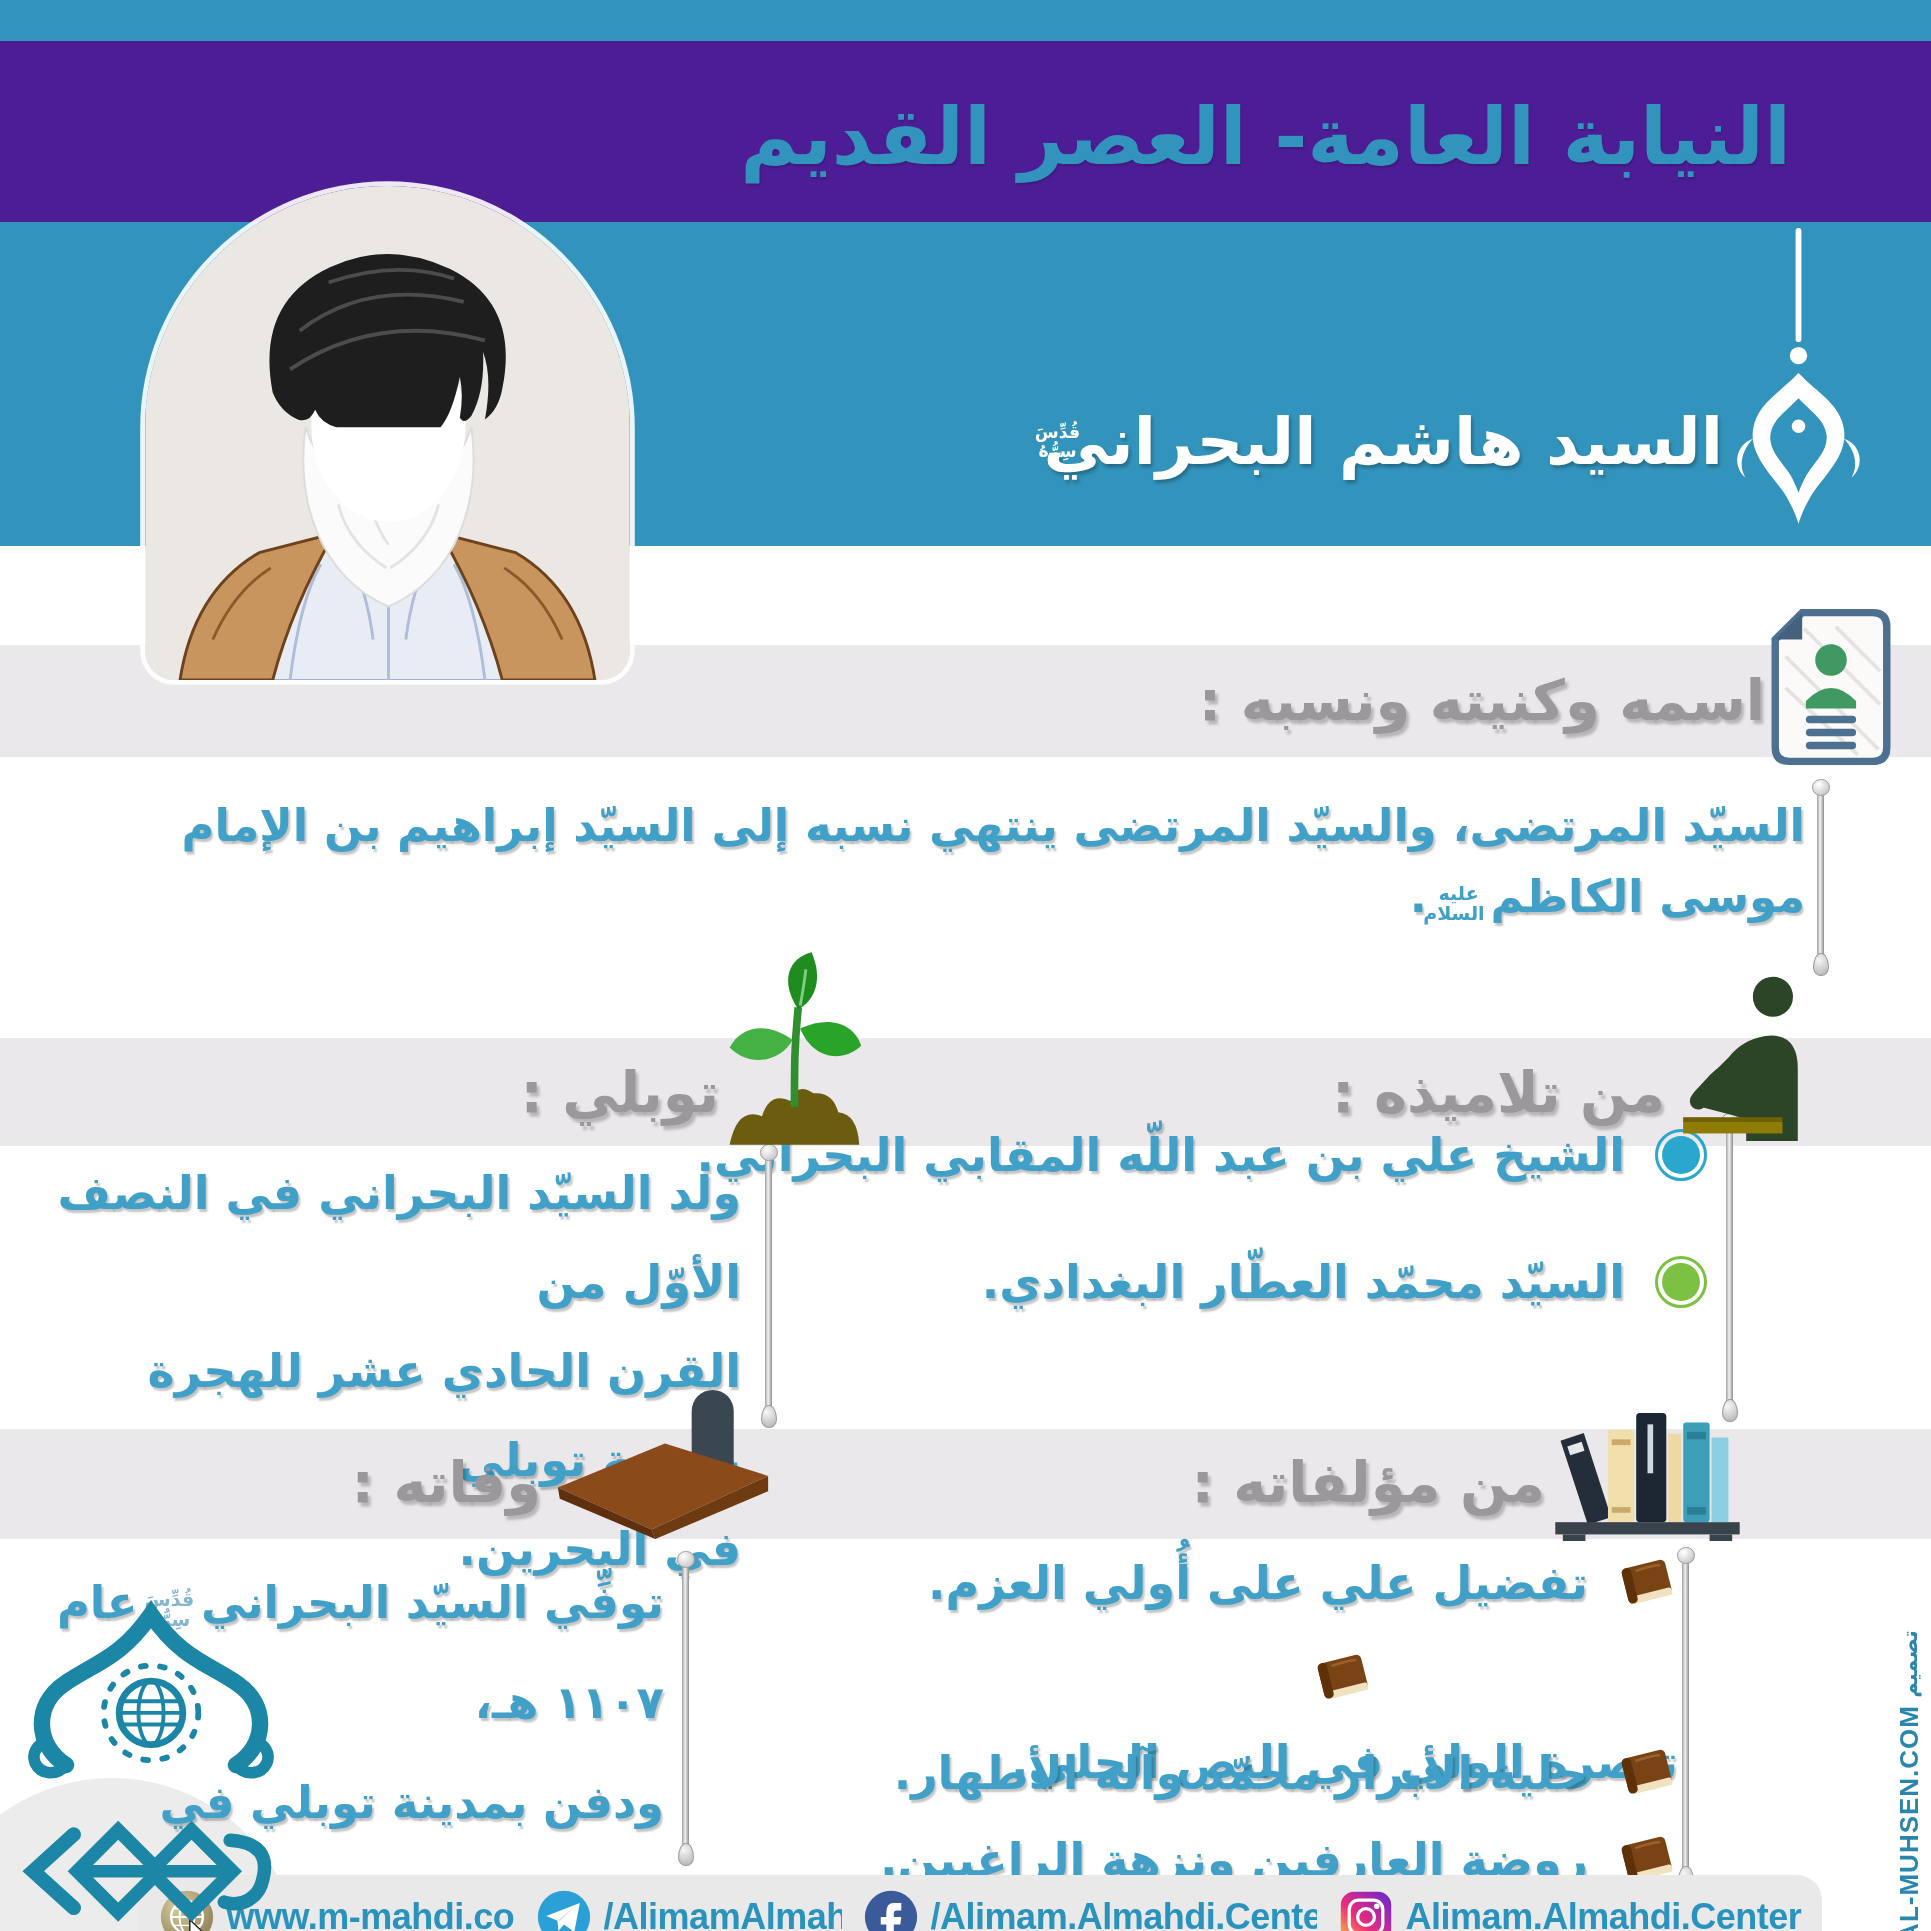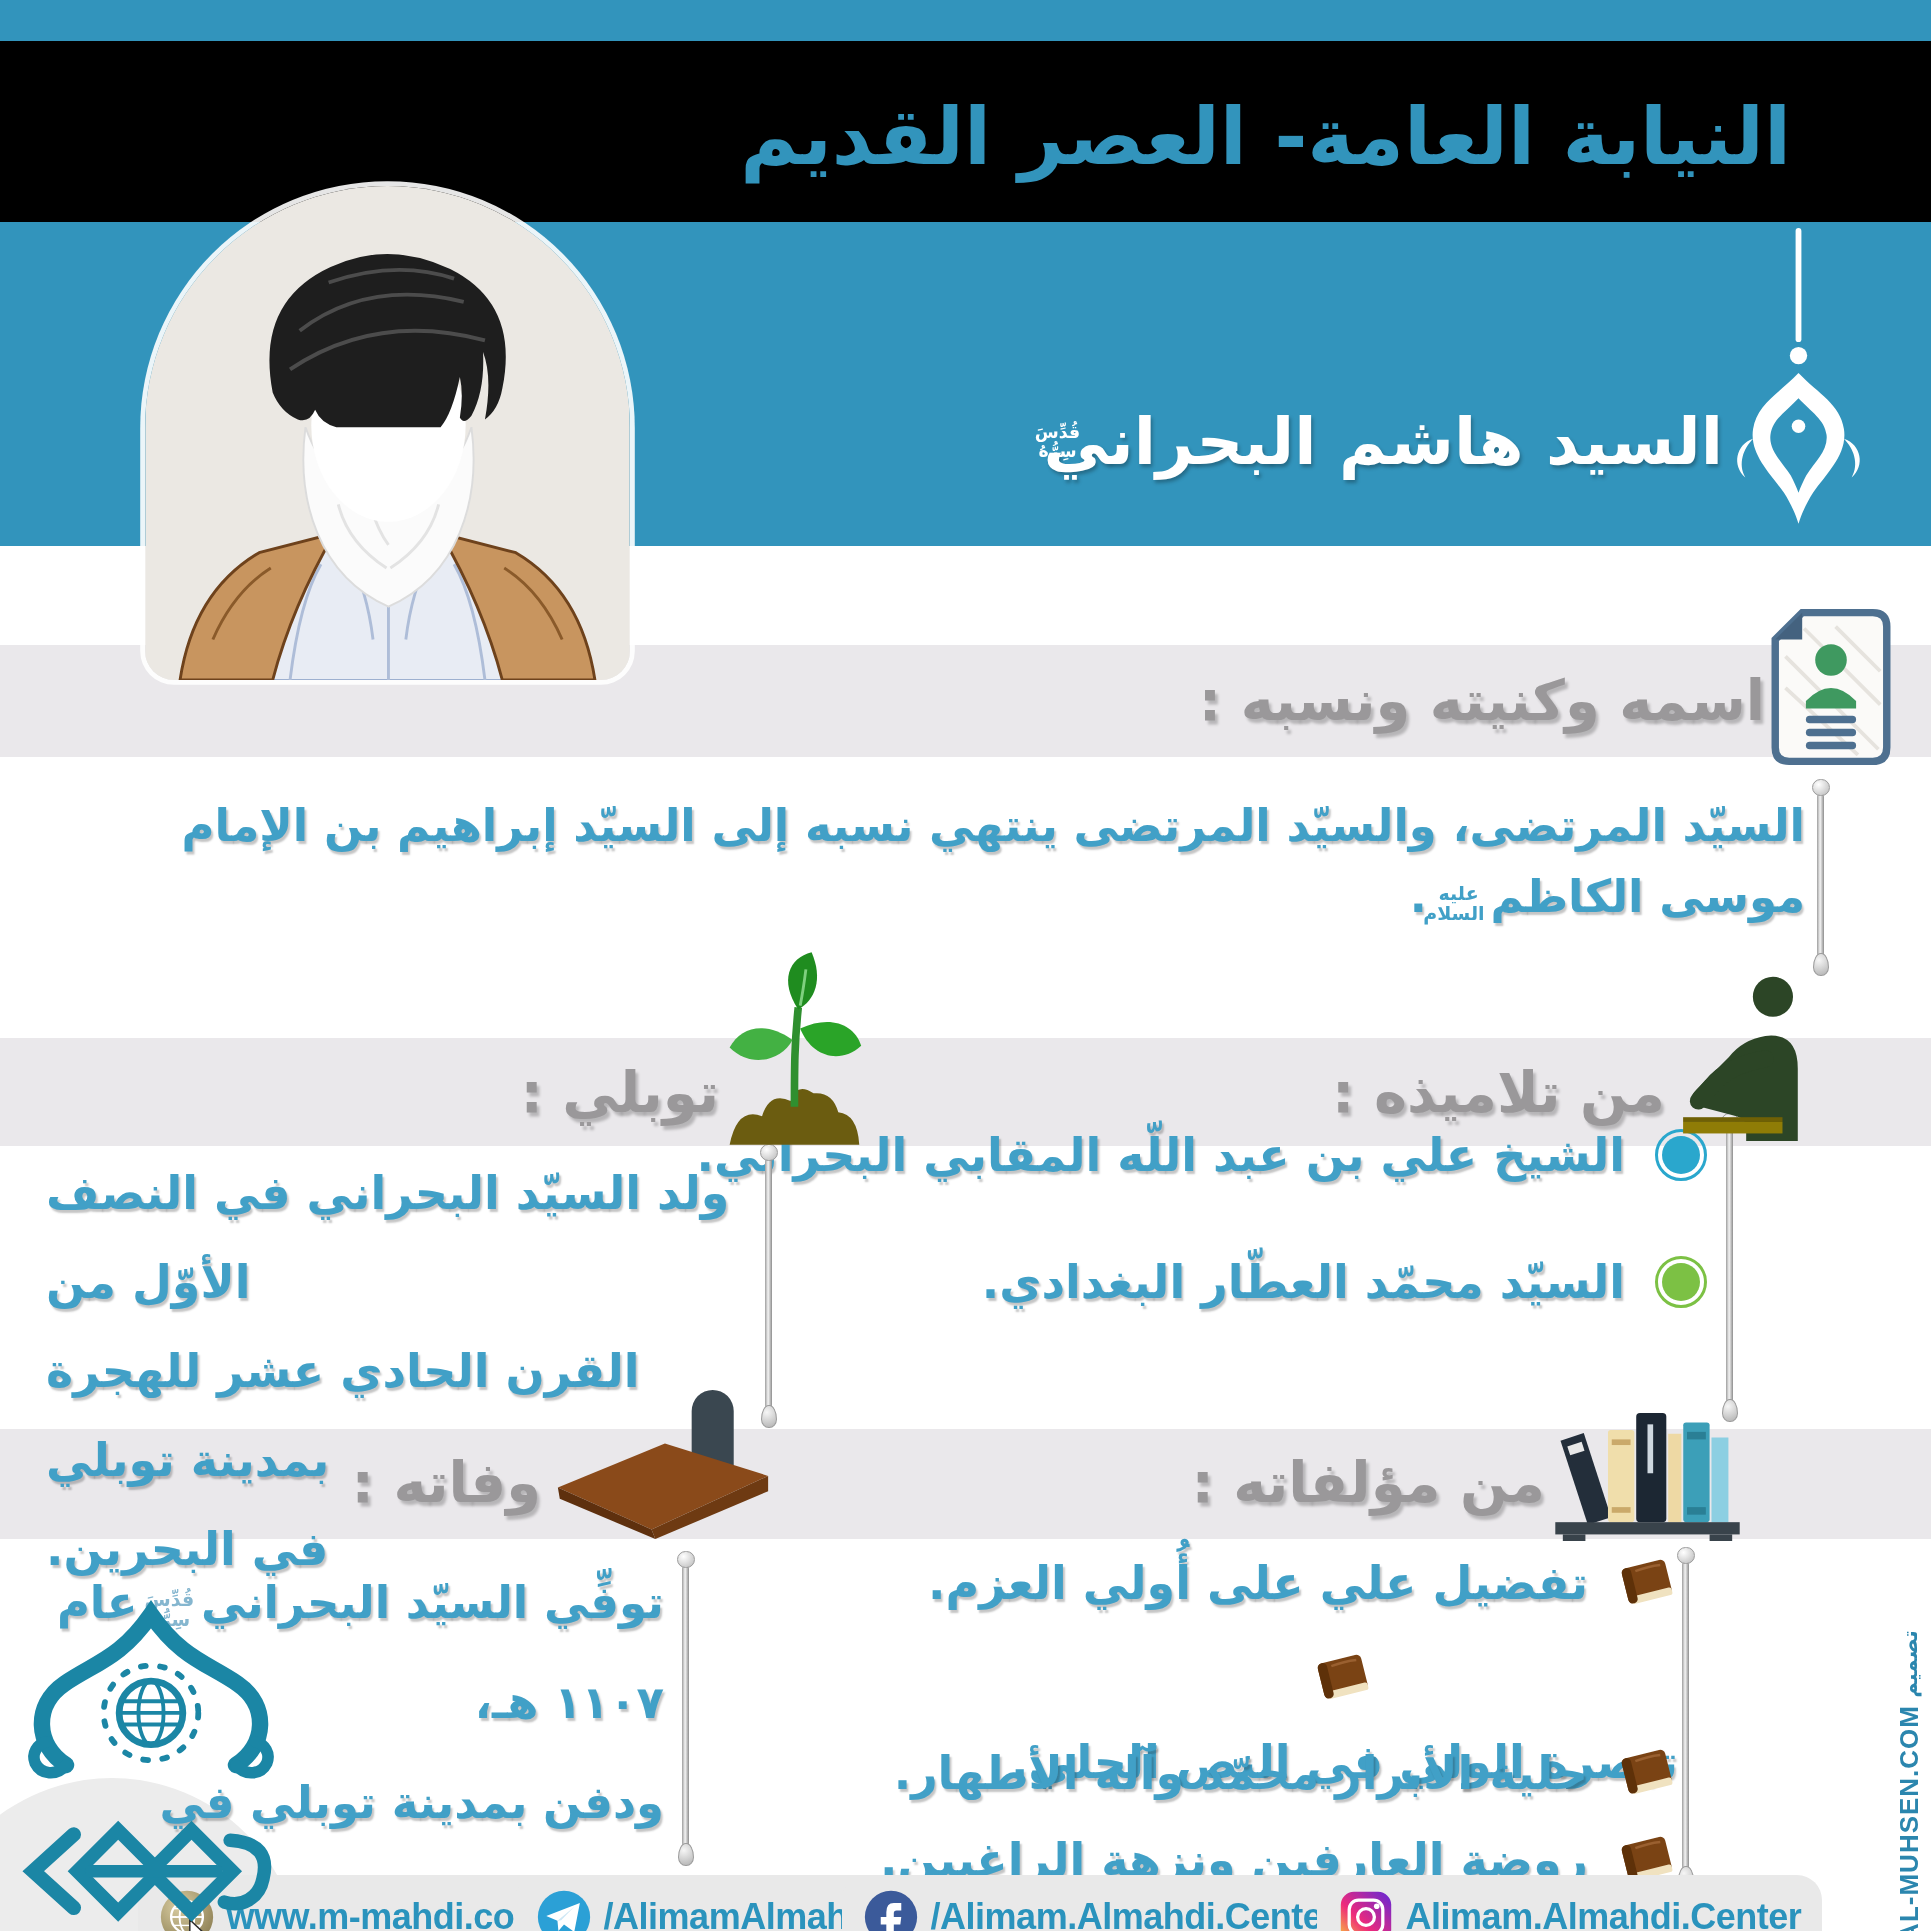--- a/index.html
+++ b/index.html
@@ -1,21 +1,21 @@
 <!DOCTYPE html>
 <html lang="ar"><head>
 <meta charset="utf-8">
 <style>
   html,body{margin:0;padding:0;background:#ffffff;}
   .page{position:relative;width:1931px;height:1931px;background:#ffffff;overflow:hidden;
         font-family:"DejaVu Sans",sans-serif;}
   
   .blue{background:#3294bc;}
   .top-strip{position:absolute;left:0;top:0;width:1931px;height:41px;}
-  .title-band{position:absolute;left:0;top:41px;width:1931px;height:182px;background:#000000;}
+  .title-band{position:absolute;left:0;top:41px;width:1931px;height:182px;background:#4c1d95;}
   .page-title{position:absolute;top:50px;right:140px;direction:rtl;color:#3294bc;
               font-weight:bold;font-size:79px;text-shadow:1px 1.9px 1.9px rgba(0,0,0,.15);}
   .hero-band{position:absolute;left:0;top:222px;width:1931px;height:324px;}
   .gray-band{position:absolute;left:0;width:1931px;background:#eae8eb;}
   .band1{top:645px;height:112px;}
   .band2{top:1038px;height:108px;}
   .band3{top:1429px;height:110px;}
   .band-h{position:absolute;direction:rtl;color:#9a989a;font-weight:bold;font-size:56px;
           text-shadow:2.9px 3.9px 2.9px rgba(0,0,0,.22);z-index:4;}
   
@@ -36,21 +36,21 @@
             vertical-align:-7.7px;margin:0 5.8px;white-space:normal;text-shadow:none;}
   .mark-light{color:#85b6cf;}
   .list-item{position:absolute;display:flex;align-items:center;gap:30px;direction:rtl;
              font-size:46px;z-index:2;}
   .sbullet{box-sizing:border-box;width:52px;height:52px;border-radius:50%;flex:0 0 auto;
            position:relative;border:3.9px solid var(--c);}
   .sbullet::after{content:"";position:absolute;inset:3.9px;border-radius:50%;background:var(--c);}
   .bullet-teal{--c:#2aa7cd;}
   .bullet-green{--c:#7cc144;}
   .birth-block{position:absolute;top:1149px;right:1190px;width:695px;font-size:46px;z-index:2;}
-  .birth-block .ln{line-height:89px;text-align:left;}
+  .birth-block .ln{line-height:89px;text-align:right;}
   .death-block{position:absolute;top:1553px;right:1267px;width:618px;font-size:45px;z-index:2;}
   .death-block .ln{line-height:100px;text-align:right;}
   
   .pin{position:absolute;width:6.8px;border-radius:2.9px;z-index:2;
        background:linear-gradient(90deg,#9e9e9e,#f4f4f4 45%,#8d8d8d);}
   .pin::before{content:"";position:absolute;top:-15.4px;left:-4.8px;width:15.4px;height:15.4px;
        border-radius:50%;background:radial-gradient(circle at 35% 30%,#ffffff,#b9b9b9);
        border:1px solid #9b9b9b;}
   .pin::after{content:"";position:absolute;bottom:-20px;left:-3.9px;width:13.5px;height:21px;
        border-radius:50% 50% 50% 50%/62% 62% 38% 38%;

